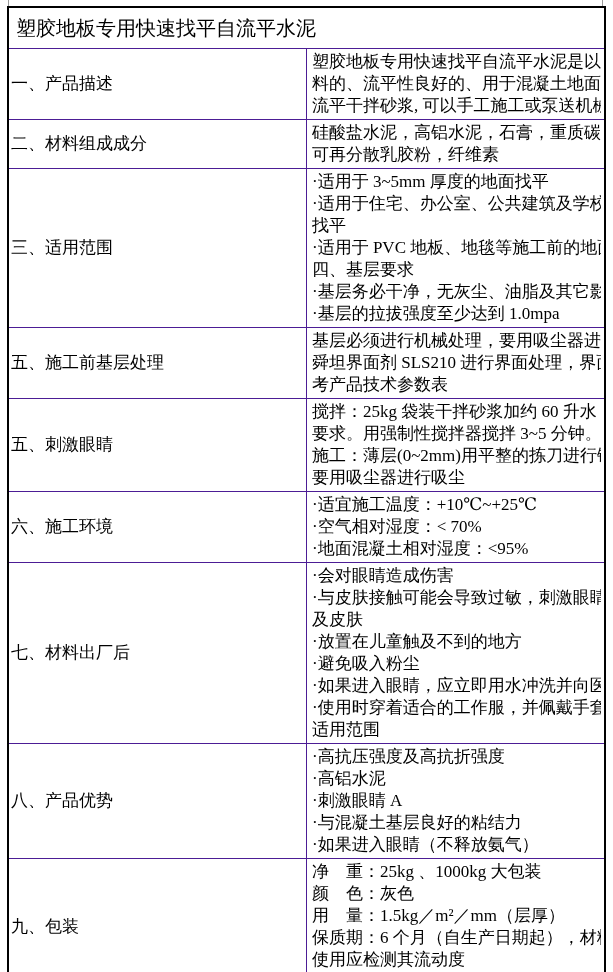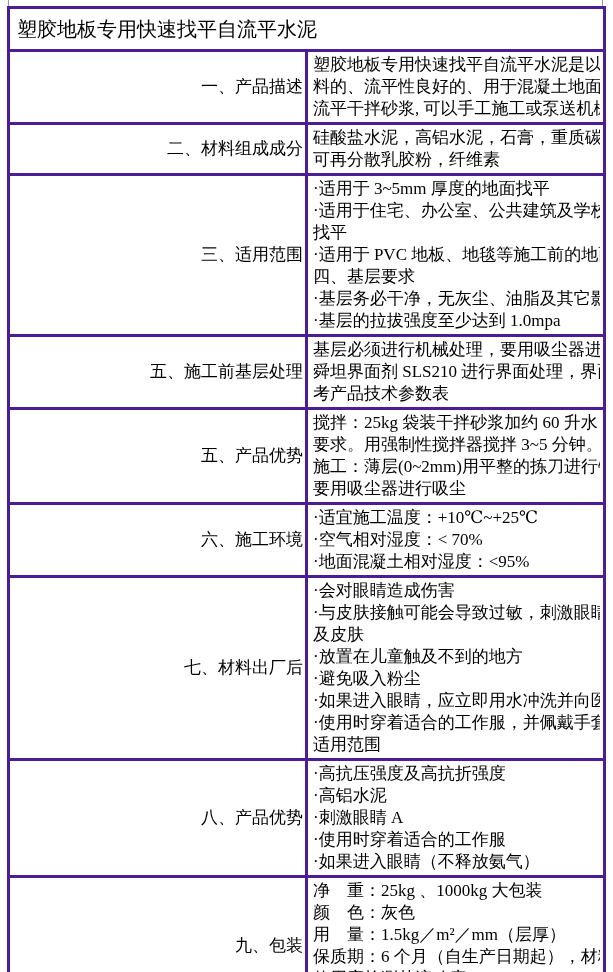--- a/index.html
+++ b/index.html
@@ -29,34 +29,34 @@
     position: absolute;
     left: 7px;
     top: 6px;
     width: 599px;
     border-collapse: collapse;
     table-layout: fixed;
     border: 2px solid #000000;
     background: #ffffff;
   }
   table.spec td {
-    border: 3px solid #4c1d95;
+    border: 1px solid #4c1d95;
     vertical-align: middle;
   }
   td.title-cell {
     height: 40px;
     font-size: 20px;
     padding: 0 0 0 7px;
     border-bottom: 2px solid #000000;
     white-space: nowrap;
     overflow: hidden;
   }
   td.label {
     width: 180px;
-    text-align: right;
+    text-align: left;
     font-size: 17px;
     line-height: 22px;
     padding: 0 2px;
     overflow: hidden;
   }
   td.content {
     padding: 2px 3px 2px 5px;
     overflow: hidden;
   }
   .line {
@@ -106,21 +106,21 @@
       </tr>
       <tr>
         <td class="label">五、施工前基层处理</td>
         <td class="content">
           <div class="line">基层必须进行机械处理，要用吸尘器进行吸尘，并使用</div>
           <div class="line">舜坦界面剂 SLS210 进行界面处理，界面剂 SLS210 请参</div>
           <div class="line">考产品技术参数表</div>
         </td>
       </tr>
       <tr>
-        <td class="label">五、产品优势</td>
+        <td class="label">五、刺激眼睛</td>
         <td class="content">
           <div class="line">搅拌：25kg 袋装干拌砂浆加约 60 升水，须达到流动度</div>
           <div class="line">要求。用强制性搅拌器搅拌 3~5 分钟。</div>
           <div class="line">施工：薄层(0~2mm)用平整的拣刀进行铺摊;2~5mm 厚度，</div>
           <div class="line">要用吸尘器进行吸尘</div>
         </td>
       </tr>
       <tr>
         <td class="label">六、施工环境</td>
         <td class="content">
@@ -141,21 +141,21 @@
           <div class="line">·使用时穿着适合的工作服，并佩戴手套，做好·眼部</div>
           <div class="line">适用范围</div>
         </td>
       </tr>
       <tr>
         <td class="label">八、产品优势</td>
         <td class="content">
           <div class="line">·高抗压强度及高抗折强度</div>
           <div class="line">·高铝水泥</div>
           <div class="line">·刺激眼睛 A</div>
-          <div class="line">·使用时穿着适合的工作服</div>
+          <div class="line">·与混凝土基层良好的粘结力</div>
           <div class="line">·如果进入眼睛（不释放氨气）</div>
         </td>
       </tr>
       <tr>
         <td class="label">九、包装</td>
         <td class="content">
           <div class="line">净　重：25kg 、1000kg 大包装</div>
           <div class="line">颜　色：灰色</div>
           <div class="line">用　量：1.5kg／m²／mm（层厚）</div>
           <div class="line">保质期：6 个月（自生产日期起），材料出厂后,3 个月</div>

